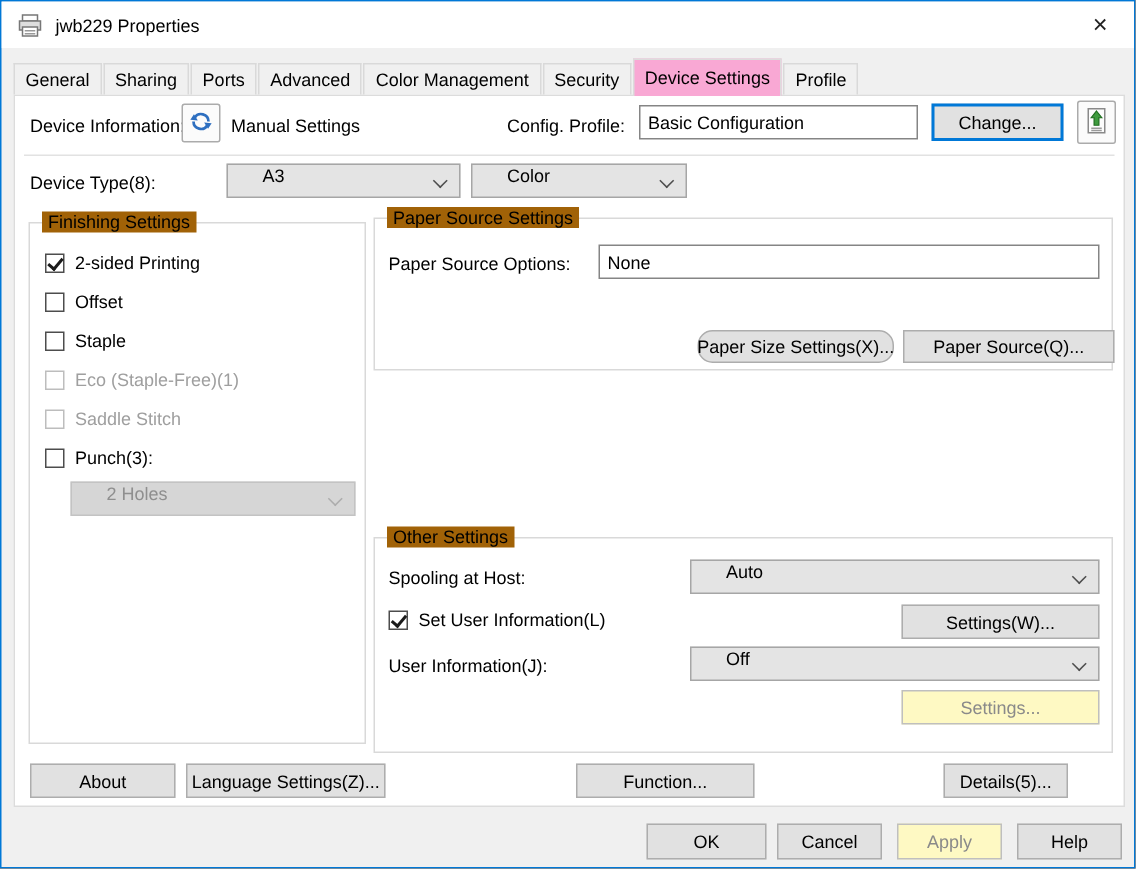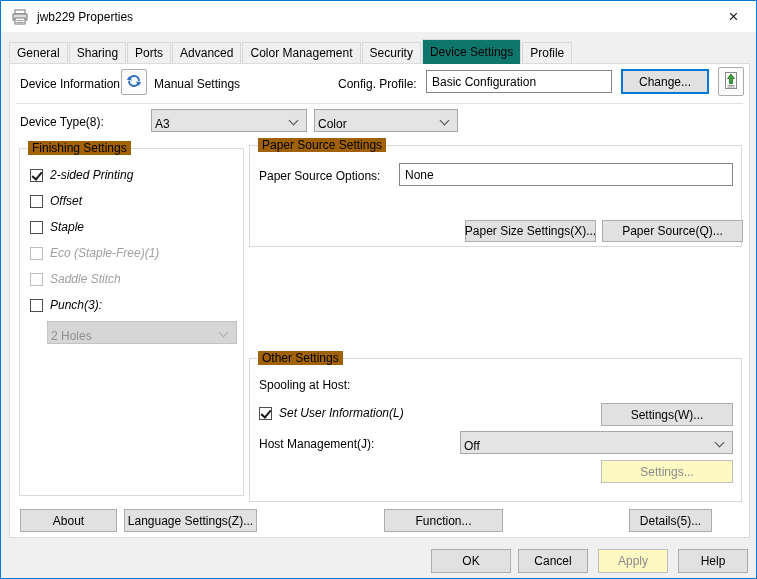--- a/index.html
+++ b/index.html
@@ -9,40 +9,40 @@
     font-family:"Liberation Sans","DejaVu Sans",sans-serif;font-size:12px;color:#000;
   }
   
   .titlebar{position:absolute;left:0;top:0;right:0;height:31px;background:#fff;display:flex;align-items:center;}
   .titlebar .app-icon{margin-left:10px;display:flex;align-items:center;}
   .titlebar .title{margin-left:8px;}
   .close-btn{position:absolute;right:0;top:0;width:45px;height:31px;display:flex;align-items:center;justify-content:center;font-size:17px;color:#222;cursor:pointer;}
   
   .tabs{position:absolute;left:8px;top:39px;height:23px;display:flex;align-items:flex-end;z-index:5;}
   .tab{height:21px;box-sizing:border-box;display:flex;align-items:center;padding:0 7px;background:#f0f0f0;border:1px solid #d9d9d9;border-bottom:none;margin-right:1px;}
-  .tab.active{height:25px;margin-bottom:-1px;background:#0f766e;border-color:#dcdcdc;z-index:6;position:relative;}
+  .tab.active{height:25px;margin-bottom:-1px;background:#f9a8d4;border-color:#dcdcdc;z-index:6;position:relative;}
   
   .page{position:absolute;left:8px;top:62px;width:741px;height:475px;box-sizing:border-box;background:#fff;border:1px solid #dcdcdc;}
   .lbl{position:absolute;white-space:nowrap;}
   .separator{position:absolute;left:6px;top:39px;width:727px;border-top:1px solid #e2e2e2;}
   
   .btn{position:absolute;box-sizing:border-box;background:#e1e1e1;border:1px solid #adadad;display:flex;align-items:center;justify-content:center;cursor:pointer;white-space:nowrap;}
   .btn.focused{border:2px solid #0078d7;}
   .btn.disabled{background:#fef9c3;border-color:#bfbfbf;color:#8a8a8a;cursor:default;}
   .iconbtn{position:absolute;box-sizing:border-box;background:#fbfbfb;border:1px solid #ababab;border-radius:2px;display:flex;align-items:center;justify-content:center;cursor:pointer;}
   .textbox{position:absolute;box-sizing:border-box;background:#fff;border:1px solid #858585;display:flex;align-items:center;padding:0 5px;white-space:nowrap;overflow:hidden;}
-  .combo{position:absolute;box-sizing:border-box;background:#e4e4e4;border:1px solid #a6a6a6;display:flex;align-items:flex-end;padding:0 3px;cursor:pointer;white-space:nowrap;}
+  .combo{position:absolute;box-sizing:border-box;background:#e4e4e4;border:1px solid #a6a6a6;display:flex;align-items:flex-start;padding:0 23px;cursor:pointer;white-space:nowrap;}
   .combo .chev{position:absolute;right:9px;top:7px;width:6px;height:6px;border-right:1px solid #4d4d4d;border-bottom:1px solid #4d4d4d;transform:rotate(45deg);}
   .combo.disabled{background:#d6d6d6;border-color:#c3c3c3;color:#8f8f8f;cursor:default;}
   .combo.disabled .chev{border-color:#adadad;}
   
   .groupbox{position:absolute;box-sizing:border-box;border:1px solid #d9d9d9;}
   .grouplabel{position:absolute;top:-8px;left:8px;background:#a16207;padding:0 4px;white-space:nowrap;}
   
-  .chkrow{position:absolute;display:flex;align-items:center;gap:7px;cursor:pointer;white-space:nowrap;font-style:italic;}
+  .chkrow{position:absolute;display:flex;align-items:center;gap:7px;cursor:pointer;white-space:nowrap;}
   .chk{width:13px;height:13px;box-sizing:border-box;background:#fff;border:1px solid #4d4d4d;position:relative;flex:0 0 auto;}
   .chk.checked::after{content:"";position:absolute;left:3px;top:0px;width:4px;height:8px;border:solid #1b1b1b;border-width:0 2px 2px 0;transform:rotate(40deg);}
   .chkrow.disabled{color:#9f9f9f;cursor:default;}
   .chkrow.disabled .chk{border-color:#bdbdbd;}
   
   .footer-btn{height:23px;}
 </style>
 </head>
 <body>
 
@@ -142,33 +142,37 @@
       <span class="combo disabled" style="left:27px;top:172px;width:190px;height:23px;">
         <span>2 Holes</span>
         <span class="chev"></span>
       </span>
     </div>
 
     <div class="groupbox" style="left:239px;top:81px;width:493px;height:102px;">
       <span class="grouplabel">Paper Source Settings</span>
       <span class="lbl" style="left:9px;top:23px;">Paper Source Options:</span>
       <span class="textbox" style="left:149px;top:17px;width:334px;height:23px;">None</span>
-      <span class="btn" style="left:215px;top:74px;width:131px;height:22px;">Paper Size Settings(X)...</span>
+      <span class="btn" style="left:215px;top:74px;width:131px;height:22px;border-radius:10px;">Paper Size Settings(X)...</span>
       <span class="btn" style="left:352px;top:74px;width:141px;height:22px;">Paper Source(Q)...</span>
     </div>
 
     <div class="groupbox" style="left:239px;top:294px;width:493px;height:144px;">
       <span class="grouplabel">Other Settings</span>
       <span class="lbl" style="left:9px;top:19px;">Spooling at Host:</span>
+      <span class="combo" style="left:210px;top:14px;width:273px;height:23px;">
+        <span>Auto</span>
+        <span class="chev"></span>
+      </span>
       <span class="chkrow" style="left:9px;top:47px;">
         <span class="chk checked"></span>
         <span>Set User Information(L)</span>
       </span>
       <span class="btn" style="left:351px;top:44px;width:132px;height:23px;">Settings(W)...</span>
-      <span class="lbl" style="left:9px;top:78px;">Host Management(J):</span>
+      <span class="lbl" style="left:9px;top:78px;">User Information(J):</span>
       <span class="combo" style="left:210px;top:72px;width:273px;height:23px;">
         <span>Off</span>
         <span class="chev"></span>
       </span>
       <span class="btn disabled" style="left:351px;top:101px;width:132px;height:23px;">Settings...</span>
     </div>
 
     <span class="btn footer-btn" style="left:10px;top:445px;width:97px;">About</span>
     <span class="btn footer-btn" style="left:374px;top:445px;width:119px;">Function...</span>
     <span class="btn footer-btn" style="left:114px;top:445px;width:133px;">Language Settings(Z)...</span>

